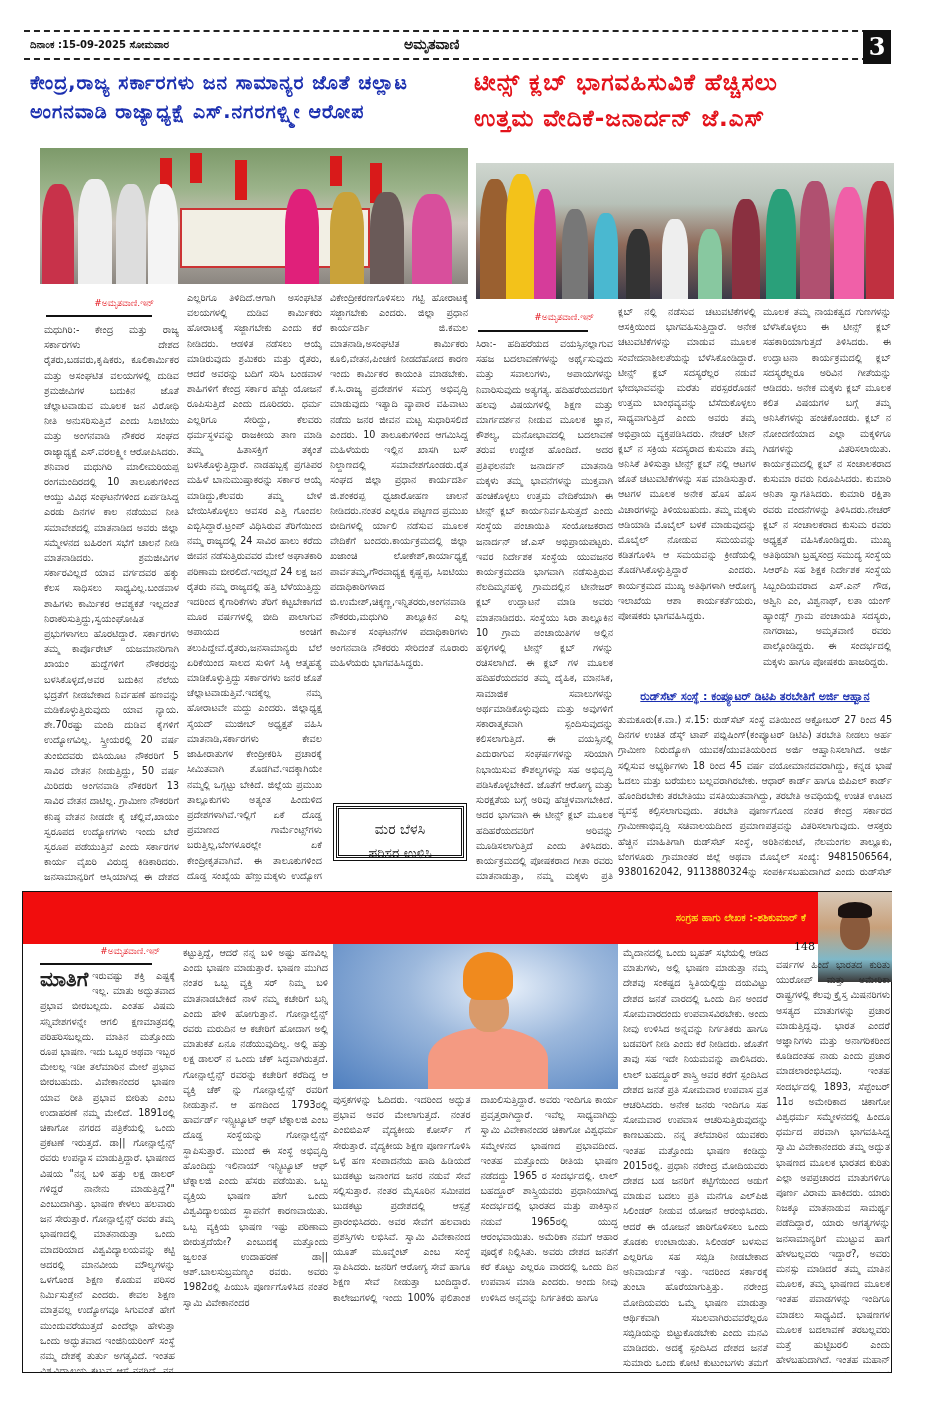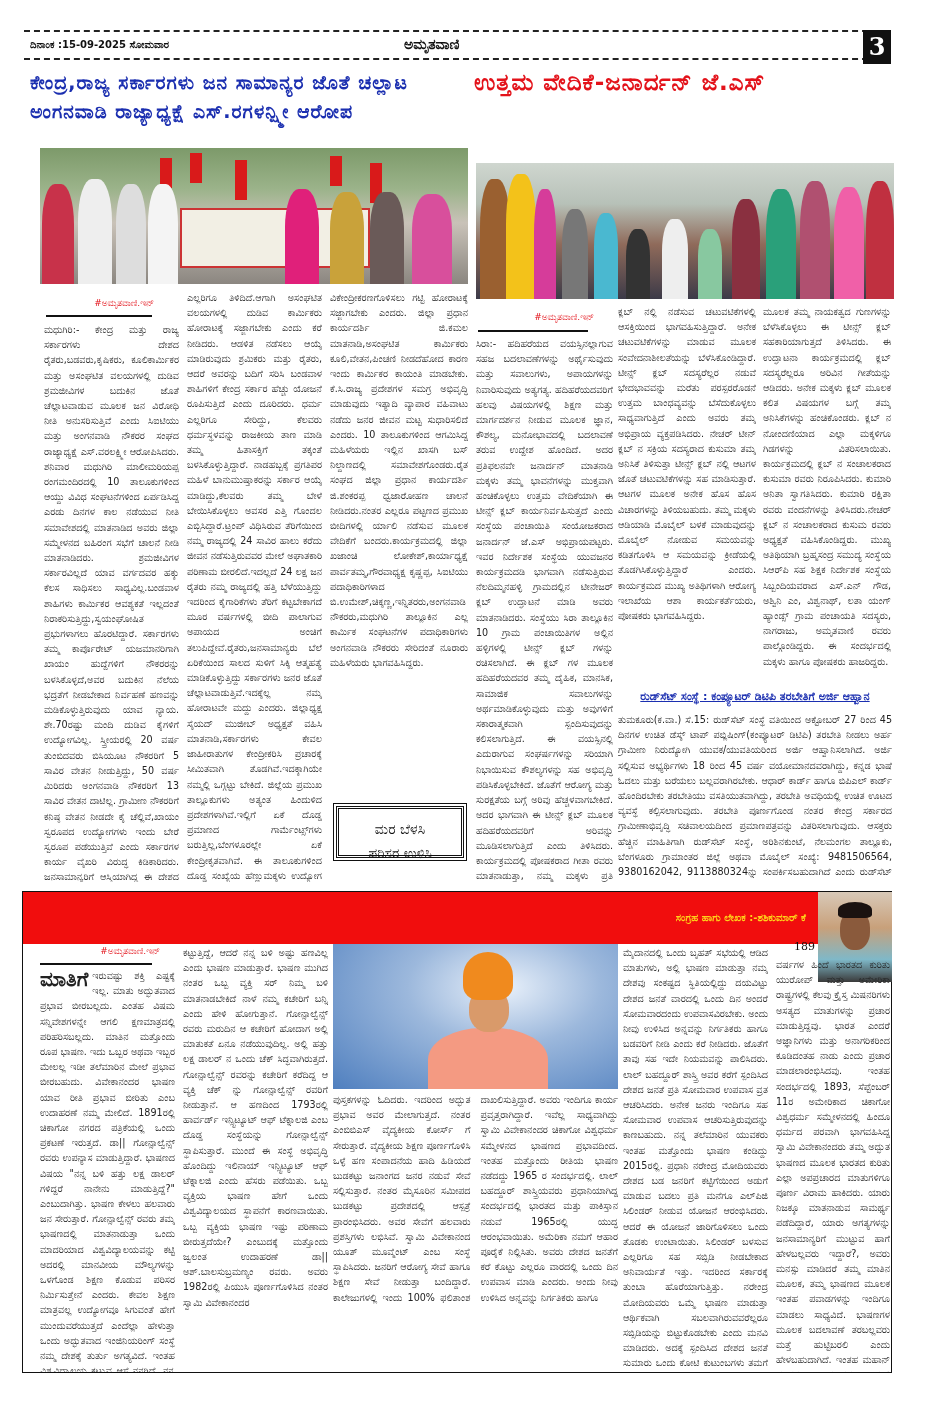--- a/index.html
+++ b/index.html
@@ -58,24 +58,25 @@
 <div class="dash" style="top:30px;"></div>
 <div id="masthead-row">
   <span class="dateline">ದಿನಾಂಕ :15-09-2025 ಸೋಮವಾರ</span>
   <span class="paper-name">ಅಮೃತವಾಣಿ</span>
 </div>
 <div class="dash" style="top:58px;"></div>
 <div class="page-num">3</div>
 
 <div class="hl hl-blue" style="left:30px; top:68px; width:440px;">
   <div style="font-size:19px; line-height:28px;">ಕೇಂದ್ರ,ರಾಜ್ಯ ಸರ್ಕಾರಗಳು ಜನ ಸಾಮಾನ್ಯರ ಜೊತೆ ಚಲ್ಲಾಟ</div>
-  <div style="font-size:19px; line-height:30px;">ಅಂಗನವಾಡಿ ರಾಜ್ಯಾಧ್ಯಕ್ಷೆ ಎಸ್.ರಗಳನ್ಷ್ಮೀ ಆರೋಪ</div>
+  <div style="font-size:19px; line-height:30px;">ಅಂಗನವಾಡಿ ರಾಜ್ಯಾಧ್ಯಕ್ಷೆ ಎಸ್.ನಗರಗಳ್ಷ್ಮೀ ಆರೋಪ</div>
 </div>
 
 <div class="hl hl-red" style="left:474px; top:64px; width:422px;">
+  <div style="font-size:23px; line-height:36px;">ಟೀನ್ಸ್ ಕ್ಲಬ್ ಭಾಗವಹಿಸುವಿಕೆ ಹೆಚ್ಚಿಸಲು</div>
   <div style="font-size:23px; line-height:36px;">ಉತ್ತಮ ವೇದಿಕೆ-ಜನಾರ್ದನ್ ಜೆ.ಎಸ್</div>
 </div>
 
 <div class="photo protest-photo">
   <div class="flag" style="left:120px; top:10px;"></div>
   <div class="flag" style="left:150px; top:5px;"></div>
   <div class="flag" style="left:195px; top:12px; height:40px;"></div>
   <div class="flag" style="left:290px; top:8px;"></div>
   <div class="flag" style="left:330px; top:15px; height:40px;"></div>
   <div class="banner"></div>
@@ -142,14 +143,14 @@
 <div class="col" style="left:183px; top:945px; width:145px; height:427px;">ಕಟ್ಟುತ್ತಿದ್ದೆ, ಆದರೆ ನನ್ನ ಬಳಿ ಅಷ್ಟು ಹಣವಿಲ್ಲ ಎಂದು ಭಾಷಣ ಮಾಡುತ್ತಾರೆ. ಭಾಷಣ ಮುಗಿದ ನಂತರ ಒಬ್ಬ ವ್ಯಕ್ತಿ ಸರ್ ನಿಮ್ಮ ಬಳಿ ಮಾತನಾಡಬೇಕಿದೆ ನಾಳೆ ನಮ್ಮ ಕಚೇರಿಗೆ ಬನ್ನಿ ಎಂದು ಹೇಳಿ ಹೋಗುತ್ತಾನೆ. ಗೋನ್ಸಾಲ್ವೆನ್ಸ್ ರವರು ಮರುದಿನ ಆ ಕಚೇರಿಗೆ ಹೋದಾಗ ಅಲ್ಲಿ ಮಾತುಕತೆ ಏನೂ ನಡೆಯುವುದಿಲ್ಲ. ಅಲ್ಲಿ ಹತ್ತು ಲಕ್ಷ ಡಾಲರ್ ನ ಒಂದು ಚೆಕ್ ಸಿದ್ಧವಾಗಿರುತ್ತದೆ. ಗೋನ್ಸಾಲ್ವೆನ್ಸ್ ರವರನ್ನು ಕಚೇರಿಗೆ ಕರೆದಿದ್ದ ಆ ವ್ಯಕ್ತಿ ಚೆಕ್ ನ್ನು ಗೋನ್ಸಾಲ್ವೆನ್ಸ್ ರವರಿಗೆ ನೀಡುತ್ತಾನೆ. ಆ ಹಣದಿಂದ 1793ರಲ್ಲಿ ಹಾರ್ವರ್ಡ್ ಇನ್ಸ್ಟಿಟ್ಯೂಟ್ ಆಫ್ ಟೆಕ್ನಾಲಜಿ ಎಂಬ ದೊಡ್ಡ ಸಂಸ್ಥೆಯನ್ನು ಗೋನ್ಸಾಲ್ವೆನ್ಸ್ ಸ್ಥಾಪಿಸುತ್ತಾರೆ. ಮುಂದೆ ಈ ಸಂಸ್ಥೆ ಅಭಿವೃದ್ಧಿ ಹೊಂದಿದ್ದು ಇಲಿನಾಯ್ ಇನ್ಸ್ಟಿಟ್ಯೂಟ್ ಆಫ್ ಟೆಕ್ನಾಲಜಿ ಎಂದು ಹೆಸರು ಪಡೆಯಿತು. ಒಬ್ಬ ವ್ಯಕ್ತಿಯ ಭಾಷಣ ಹೇಗೆ ಒಂದು ವಿಶ್ವವಿದ್ಯಾಲಯದ ಸ್ಥಾಪನೆಗೆ ಕಾರಣವಾಯಿತು. ಒಬ್ಬ ವ್ಯಕ್ತಿಯ ಭಾಷಣ ಇಷ್ಟು ಪರಿಣಾಮ ಬೀರುತ್ತದೆಯೇ? ಎಂಬುದಕ್ಕೆ ಮತ್ತೊಂದು ಜ್ವಲಂತ ಉದಾಹರಣೆ ಡಾ|| ಅಶ್.ಬಾಲಸುಬ್ರಮಣ್ಯಂ ರವರು. ಅವರು 1982ರಲ್ಲಿ ಪಿಯುಸಿ ಪೂರ್ಣಗೊಳಿಸಿದ ನಂತರ ಸ್ವಾಮಿ ವಿವೇಕಾನಂದರ</div>
 
 <div class="vivek-photo">
   <div class="robe"></div>
   <div class="face"></div>
   <div class="turban"></div>
 </div>
 <div class="col" style="left:333px; top:1092px; width:285px; height:280px; column-count:2; column-gap:10px;">ಪುಸ್ತಕಗಳನ್ನು ಓದಿದರು. ಇದರಿಂದ ಅದ್ಭುತ ಪ್ರಭಾವ ಅವರ ಮೇಲಾಗುತ್ತದೆ. ನಂತರ ಎಂಬಿಬಿಎಸ್ ವೈದ್ಯಕೀಯ ಕೋರ್ಸ್ ಗೆ ಸೇರುತ್ತಾರೆ. ವೈದ್ಯಕೀಯ ಶಿಕ್ಷಣ ಪೂರ್ಣಗೊಳಿಸಿ ಒಳ್ಳೆ ಹಣ ಸಂಪಾದನೆಯ ಹಾದಿ ಹಿಡಿಯದೆ ಬುಡಕಟ್ಟು ಜನಾಂಗದ ಜನರ ನಡುವೆ ಸೇವೆ ಸಲ್ಲಿಸುತ್ತಾರೆ. ನಂತರ ಮೈಸೂರಿನ ಸಮೀಪದ ಬುಡಕಟ್ಟು ಪ್ರದೇಶದಲ್ಲಿ ಆಸ್ಪತ್ರೆ ಪ್ರಾರಂಭಿಸಿದರು. ಅವರ ಸೇವೆಗೆ ಹಲವಾರು ಪ್ರಶಸ್ತಿಗಳು ಲಭಿಸಿವೆ. ಸ್ವಾಮಿ ವಿವೇಕಾನಂದ ಯೂತ್ ಮೂವ್ಮೆಂಟ್ ಎಂಬ ಸಂಸ್ಥೆ ಸ್ಥಾಪಿಸಿದರು. ಜನರಿಗೆ ಆರೋಗ್ಯ ಸೇವೆ ಹಾಗೂ ಶಿಕ್ಷಣ ಸೇವೆ ನೀಡುತ್ತಾ ಬಂದಿದ್ದಾರೆ. ಕಾಲೇಜುಗಳಲ್ಲಿ ಇಂದು 100% ಫಲಿತಾಂಶ ದಾಖಲಿಸುತ್ತಿದ್ದಾರೆ. ಅವರು ಇಂದಿಗೂ ಕಾರ್ಯ ಪ್ರವೃತ್ತರಾಗಿದ್ದಾರೆ. ಇವೆಲ್ಲ ಸಾಧ್ಯವಾಗಿದ್ದು ಸ್ವಾಮಿ ವಿವೇಕಾನಂದರ ಚಿಕಾಗೋ ವಿಶ್ವಧರ್ಮ ಸಮ್ಮೇಳನದ ಭಾಷಣದ ಪ್ರಭಾವದಿಂದ. ಇಂತಹ ಮತ್ತೊಂದು ರೀತಿಯ ಭಾಷಣ ನಡೆದದ್ದು 1965 ರ ಸಂದರ್ಭದಲ್ಲಿ. ಲಾಲ್ ಬಹದ್ದೂರ್ ಶಾಸ್ತ್ರಿಯವರು ಪ್ರಧಾನಿಯಾಗಿದ್ದ ಸಂದರ್ಭದಲ್ಲಿ ಭಾರತದ ಮತ್ತು ಪಾಕಿಸ್ತಾನ ನಡುವೆ 1965ರಲ್ಲಿ ಯುದ್ಧ ಆರಂಭವಾಯಿತು. ಅಮೆರಿಕಾ ನಮಗೆ ಆಹಾರ ಪೂರೈಕೆ ನಿಲ್ಲಿಸಿತು. ಅವರು ದೇಶದ ಜನತೆಗೆ ಕರೆ ಕೊಟ್ಟು ಎಲ್ಲರೂ ವಾರದಲ್ಲಿ ಒಂದು ದಿನ ಉಪವಾಸ ಮಾಡಿ ಎಂದರು. ಅಂದು ನೀವು ಉಳಿಸಿದ ಅನ್ನವನ್ನು ನಿರ್ಗತಿಕರು ಹಾಗೂ</div>
 
 <div class="col" style="left:623px; top:945px; width:145px; height:427px;">ಮೈದಾನದಲ್ಲಿ ಒಂದು ಬೃಹತ್ ಸಭೆಯಲ್ಲಿ ಆಡಿದ ಮಾತುಗಳು, ಅಲ್ಲಿ ಭಾಷಣ ಮಾಡುತ್ತಾ ನಮ್ಮ ದೇಶವು ಸಂಕಷ್ಟದ ಸ್ಥಿತಿಯಲ್ಲಿದ್ದು ದಯವಿಟ್ಟು ದೇಶದ ಜನತೆ ವಾರದಲ್ಲಿ ಒಂದು ದಿನ ಅಂದರೆ ಸೋಮವಾರದಂದು ಉಪವಾಸವಿರಬೇಕು. ಅಂದು ನೀವು ಉಳಿಸಿದ ಅನ್ನವನ್ನು ನಿರ್ಗತಿಕರು ಹಾಗೂ ಬಡವರಿಗೆ ನೀಡಿ ಎಂದು ಕರೆ ನೀಡಿದರು. ಜೊತೆಗೆ ತಾವು ಸಹ ಇದೇ ನಿಯಮವನ್ನು ಪಾಲಿಸಿದರು. ಲಾಲ್ ಬಹದ್ದೂರ್ ಶಾಸ್ತ್ರಿ ಅವರ ಕರೆಗೆ ಸ್ಪಂದಿಸಿದ ದೇಶದ ಜನತೆ ಪ್ರತಿ ಸೋಮವಾರ ಉಪವಾಸ ವ್ರತ ಆಚರಿಸಿದರು. ಅನೇಕ ಜನರು ಇಂದಿಗೂ ಸಹ ಸೋಮವಾರ ಉಪವಾಸ ಆಚರಿಸುತ್ತಿರುವುದನ್ನು ಕಾಣಬಹುದು. ನನ್ನ ತಲೆಮಾರಿನ ಯುವಕರು ಇಂತಹ ಮತ್ತೊಂದು ಭಾಷಣ ಕಂಡಿದ್ದು 2015ರಲ್ಲಿ. ಪ್ರಧಾನಿ ನರೇಂದ್ರ ಮೋದಿಯವರು ದೇಶದ ಬಡ ಜನರಿಗೆ ಕಟ್ಟಿಗೆಯಿಂದ ಅಡುಗೆ ಮಾಡುವ ಬದಲು ಪ್ರತಿ ಮನೆಗೂ ಎಲ್‌ಪಿಜಿ ಸಿಲಿಂಡರ್ ನೀಡುವ ಯೋಜನೆ ಆರಂಭಿಸಿದರು. ಆದರೆ ಈ ಯೋಜನೆ ಜಾರಿಗೊಳಿಸಲು ಒಂದು ತೊಡಕು ಉಂಟಾಯಿತು. ಸಿಲಿಂಡರ್ ಬಳಸುವ ಎಲ್ಲರಿಗೂ ಸಹ ಸಬ್ಸಿಡಿ ನೀಡಬೇಕಾದ ಅನಿವಾರ್ಯತೆ ಇತ್ತು. ಇದರಿಂದ ಸರ್ಕಾರಕ್ಕೆ ತುಂಬಾ ಹೊರೆಯಾಗುತ್ತಿತ್ತು. ನರೇಂದ್ರ ಮೋದಿಯವರು ಒಮ್ಮೆ ಭಾಷಣ ಮಾಡುತ್ತಾ ಆರ್ಥಿಕವಾಗಿ ಸಬಲವಾಗಿರುವವರೆಲ್ಲರೂ ಸಬ್ಸಿಡಿಯನ್ನು ಬಿಟ್ಟುಕೊಡಬೇಕು ಎಂದು ಮನವಿ ಮಾಡಿದರು. ಅದಕ್ಕೆ ಸ್ಪಂದಿಸಿದ ದೇಶದ ಜನತೆ ಸುಮಾರು ಒಂದು ಕೋಟಿ ಕುಟುಂಬಗಳು ತಮಗೆ ಬರುವ ಸಬ್ಸಿಡಿಯನ್ನು ತ್ಯಜಿಸಿದರು.</div>
-<div class="num-133">189</div>
+<div class="num-133">148</div>
 <div class="col" style="left:776px; top:957px; width:114px; height:415px; text-indent:0;">ವರ್ಷಗಳ ಹಿಂದೆ ಭಾರತದ ಕುರಿತು ಯುರೋಪ್ ಮತ್ತು ಅಮೇರಿಕಾ ರಾಷ್ಟ್ರಗಳಲ್ಲಿ ಕೆಲವು ಕ್ರೈಸ್ತ ಮಿಷನರಿಗಳು ಅಸತ್ಯದ ಮಾತುಗಳನ್ನು ಪ್ರಚಾರ ಮಾಡುತ್ತಿದ್ದವು. ಭಾರತ ಎಂದರೆ ಅಜ್ಞಾನಿಗಳು ಮತ್ತು ಅನಾಗರಿಕರಿಂದ ಕೂಡಿದಂತಹ ನಾಡು ಎಂದು ಪ್ರಚಾರ ಮಾಡಲಾರಂಭಿಸಿದವು. ಇಂತಹ ಸಂದರ್ಭದಲ್ಲಿ 1893, ಸೆಪ್ಟೆಂಬರ್ 11ರ ಅಮೇರಿಕಾದ ಚಿಕಾಗೋ ವಿಶ್ವಧರ್ಮ ಸಮ್ಮೇಳನದಲ್ಲಿ ಹಿಂದೂ ಧರ್ಮದ ಪರವಾಗಿ ಭಾಗವಹಿಸಿದ್ದ ಸ್ವಾಮಿ ವಿವೇಕಾನಂದರು ತಮ್ಮ ಅದ್ಭುತ ಭಾಷಣದ ಮೂಲಕ ಭಾರತದ ಕುರಿತು ಎಲ್ಲಾ ಅಪಪ್ರಚಾರದ ಮಾತುಗಳಿಗೂ ಪೂರ್ಣ ವಿರಾಮ ಹಾಕಿದರು. ಯಾರು ನಿಜಕ್ಕೂ ಮಾತನಾಡುವ ಸಾಮರ್ಥ್ಯ ಪಡೆದಿದ್ದಾರೆ, ಯಾರು ಅಗತ್ಯಗಳನ್ನು ಜನಸಾಮಾನ್ಯರಿಗೆ ಮುಟ್ಟುವ ಹಾಗೆ ಹೇಳಬಲ್ಲವರು ಇದ್ದಾರೆ?, ಅವರು ಮನಸ್ಸು ಮಾಡಿದರೆ ತಮ್ಮ ಮಾತಿನ ಮೂಲಕ, ತಮ್ಮ ಭಾಷಣದ ಮೂಲಕ ಇಂತಹ ಪವಾಡಗಳನ್ನು ಇಂದಿಗೂ ಮಾಡಲು ಸಾಧ್ಯವಿದೆ. ಭಾಷಣಗಳ ಮೂಲಕ ಬದಲಾವಣೆ ತರಬಲ್ಲವರು ಮತ್ತೆ ಹುಟ್ಟಿಬರಲಿ ಎಂದು ಹೇಳಬಹುದಾಗಿದೆ. ಇಂತಹ ಮಹಾನ್ ವ್ಯಕ್ತಿಗಳ ಭಾಷಣವನ್ನು ಮತ್ತೆ ನೆನಪಿಸಿಕೊಳ್ಳುವ ಸಮಯ ಬಂದಿದೆ.</div>
 
 </body></html>

